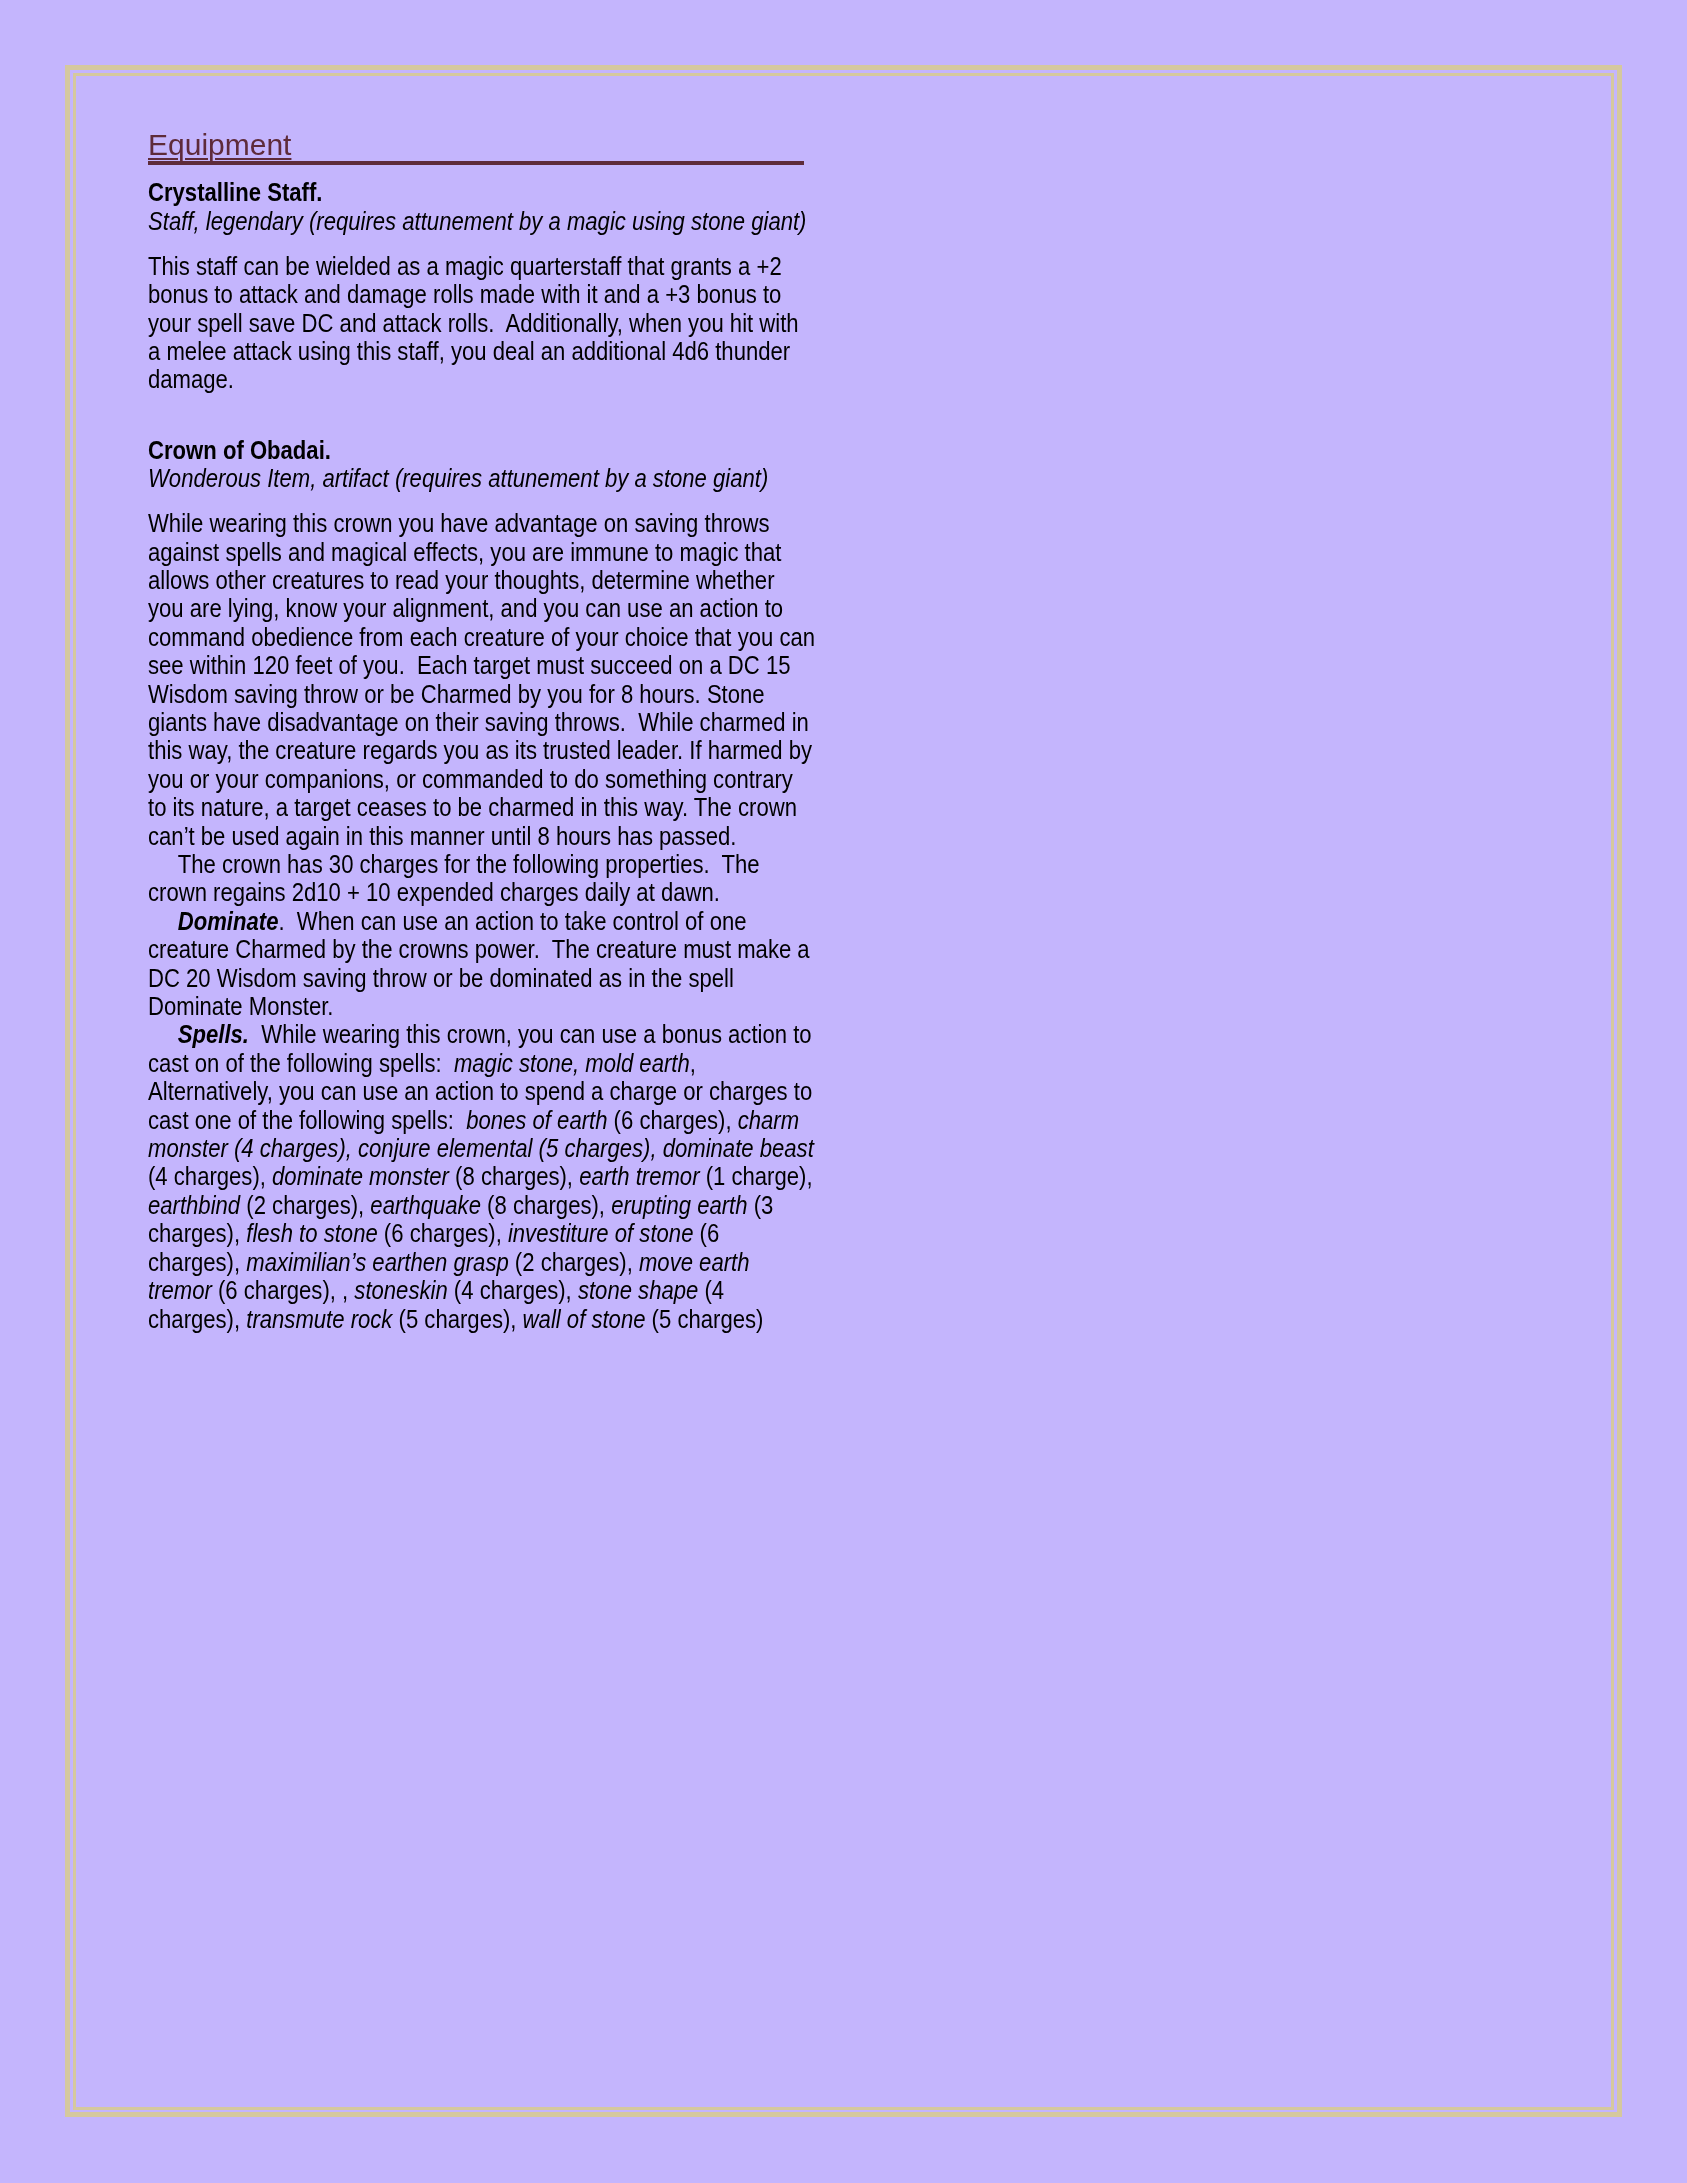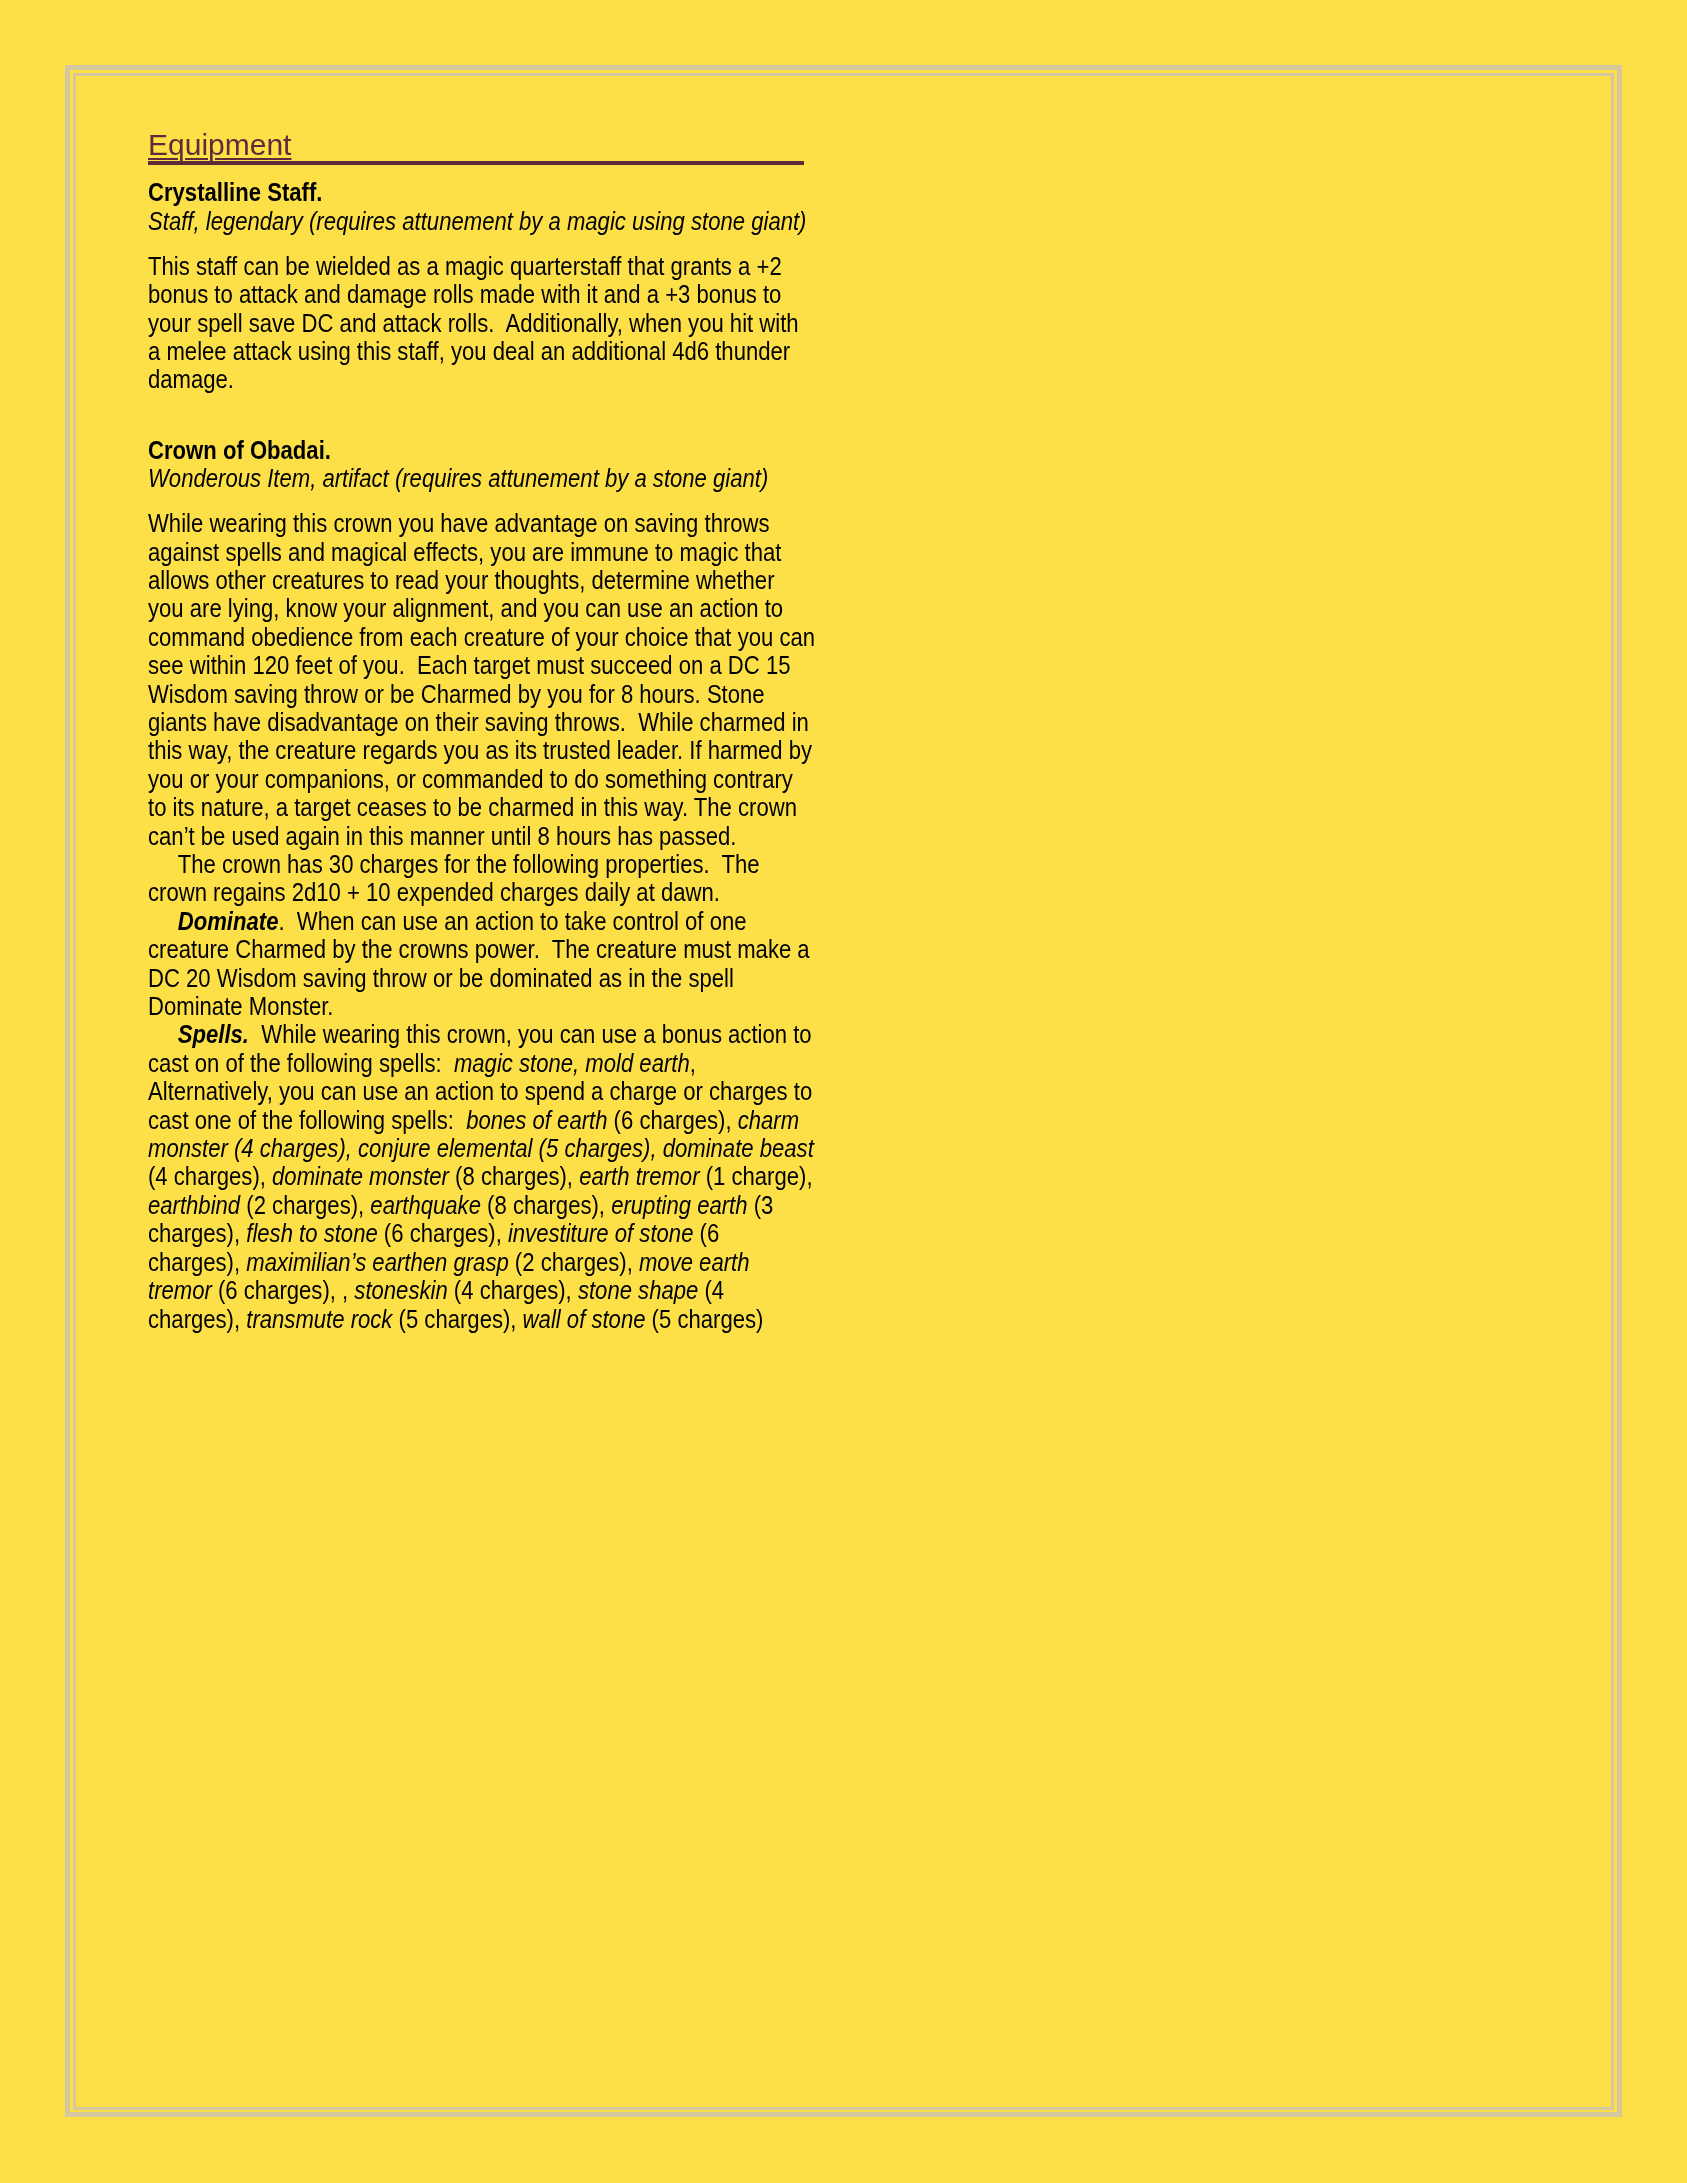--- a/index.html
+++ b/index.html
@@ -1,20 +1,20 @@
 <!DOCTYPE html>
 <html style="font-size:10.6px"><head>
 <meta charset="utf-8">
 <style>
   html, body { margin: 0; padding: 0; background: #ffffff; }
   .page {
     position: relative;
     width: 1687px;
     height: 2183px;
-    background: #fde047;
+    background: #c4b5fd;
     overflow: hidden;
     font-family: "Liberation Sans", "DejaVu Sans", sans-serif;
     color: #000000;
   }
   
   .frame-outer {
     position: absolute;
     left: 65px; top: 65px; right: 65px; bottom: 66px;
     border: 5.3px solid #d5c89e;
     pointer-events: none;

